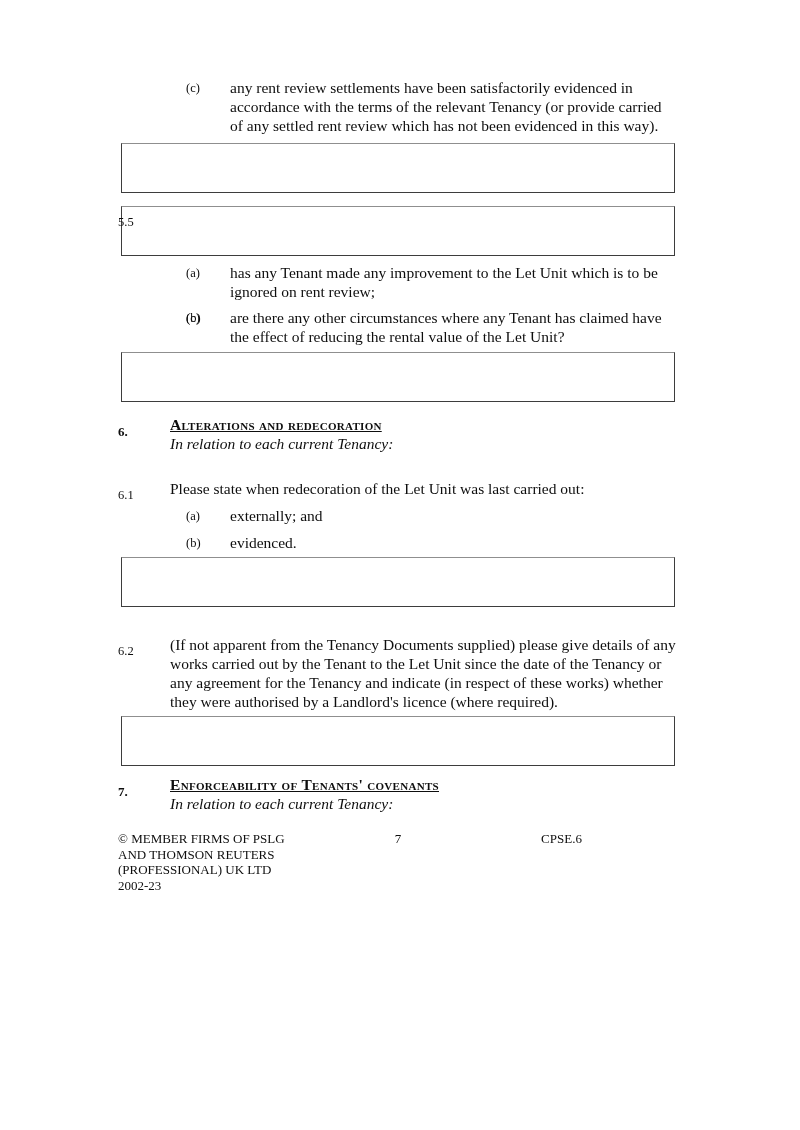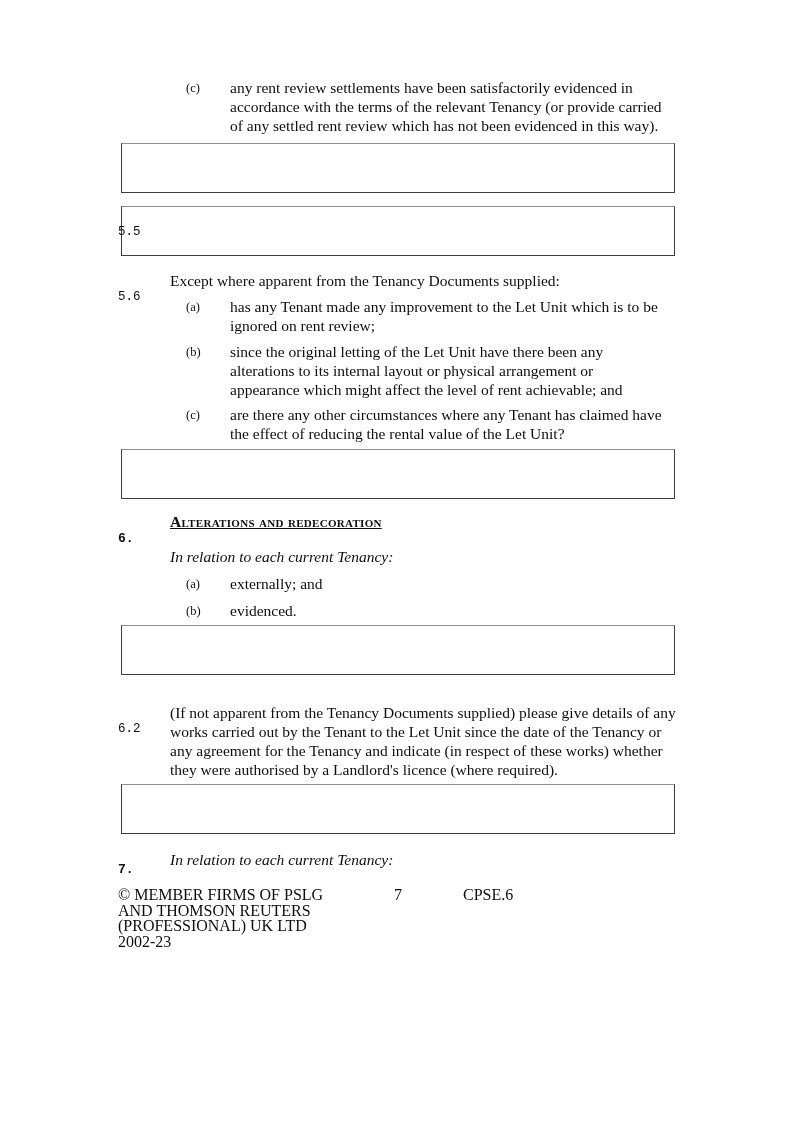--- a/index.html
+++ b/index.html
@@ -20,22 +20,22 @@
     position: absolute;
     left: 118px; top: 78px;
     width: 560px;
     font-size: 15.5px;
     line-height: 19px;
   }
 
   
   .item { position: relative; padding-left: 52px; }
   .item > .num {
-    position: absolute; left: 0; top: 19px;
-    font-size: 12.5px; line-height: 15px; font-family: Liberation Mono, monospace;
+    position: absolute; left: 0; top: 9px;
+    font-size: 12.5px; line-height: 15px;
   }
   .item > .num.bold { font-weight: bold; font-size: 13px; }
 
   
   .sub { position: relative; margin-left: 68px; padding-left: 44px; }
   .sub > .lbl {
     position: absolute; left: 0; top: 2.5px;
     font-size: 12.5px; line-height: 15px;
   }
   .sub .txt { display: block; max-width: 448px; }
@@ -54,36 +54,36 @@
     width: 552px;
     height: 48px;
     border: 1px solid #3d3d3d;
     border-top-color: #8f8f8f;
     background: #ffffff;
   }
 
   .footer {
     display: flex;
     align-items: flex-start;
-    font-size: 16px;
+    font-size: 13px;
     line-height: 15.5px;
     margin-top: 18px;
     gap: 31px;
   }
   .footer .left  { width: 215px; white-space: pre-line; }
   .footer .center{ flex: 1; text-align: center; }
-  .footer .right { width: 215px; text-align: left; padding-right: 18px; box-sizing: border-box; }
+  .footer .right { width: 215px; text-align: center; padding-right: 18px; box-sizing: border-box; }
 
   
   .mt8  { margin-top: 8px; }
   .mt13 { margin-top: 13px; }
   .mt6  { margin-top: 6px; }
   .mt15 { margin-top: 15px; }
   .mt7  { margin-top: 7px; }
-  .mt16 { margin-top: 16px; }
+  .mt16 { }
   .mt26 { margin-top: 26px; }
   .mt5  { margin-top: 5px; }
   .mt12 { margin-top: 28px; }
   .mt9  { margin-top: 9px; }
 </style>
 </head>
 <body>
 
 <div class="page">
   <div class="content">
@@ -94,65 +94,65 @@
     </div>
 
     <div class="answer-box mt8"></div>
 
     <div class="item mt13">
       <span class="num">5.5</span>
     </div>
 
     <div class="answer-box mt6"></div>
 
-    <div class="item mt15">
-      <span class="num">5.6</span>
-      <span class="txt">Except where apparent from the Tenancy Documents supplied:</span>
-    </div>
     <div class="sub mt7">
       <span class="lbl">(a)</span>
       <span class="txt">has any Tenant made any improvement to the Let Unit which is to be ignored on rent review;</span>
     </div>
     <div class="sub mt7">
       <span class="lbl">(b)</span>
-      <span class="txt" style="max-width:430px;">since the original letting of the Let Unit have there been any alterations to its internal layout or physical arrangement or appearance which might affect the level of rent achievable; and</span>
     </div>
     <div class="sub mt6">
       <span class="lbl">(c)</span>
       <span class="txt">are there any other circumstances where any Tenant has claimed have the effect of reducing the rental value of the Let Unit?</span>
     </div>
 
     <div class="answer-box mt6"></div>
 
     <div class="item mt13">
       <span class="num bold">6.</span>
       <span class="section-title">Alterations and redecoration</span>
     </div>
     <div class="subtitle mt16">In relation to each current Tenancy:</div>
 
+    <div class="item mt26">
+      <span class="num">6.1</span>
+      <span class="txt">Please state when redecoration of the Let Unit was last carried out:</span>
+    </div>
     <div class="sub mt8">
       <span class="lbl">(a)</span>
       <span class="txt">externally; and</span>
     </div>
     <div class="sub mt8">
       <span class="lbl">(b)</span>
       <span class="txt">evidenced.</span>
     </div>
 
     <div class="answer-box mt5"></div>
 
     <div class="item mt12">
       <span class="num">6.2</span>
       <span class="txt">(If not apparent from the Tenancy Documents supplied) please give details of any works carried out by the Tenant to the Let Unit since the date of the Tenancy or any agreement for the Tenancy and indicate (in respect of these works) whether they were authorised by a Landlord's licence (where required).</span>
     </div>
 
     <div class="answer-box mt5"></div>
 
     <div class="item mt9">
       <span class="num bold">7.</span>
+      <span class="section-title">Enforceability of Tenants' covenants</span>
     </div>
     <div class="subtitle mt16">In relation to each current Tenancy:</div>
 
     <div class="footer">
       <div class="left">© MEMBER FIRMS OF PSLG
 AND THOMSON REUTERS
 (PROFESSIONAL) UK LTD
 2002-23</div>
       <div class="center">7</div>
       <div class="right">CPSE.6</div>

